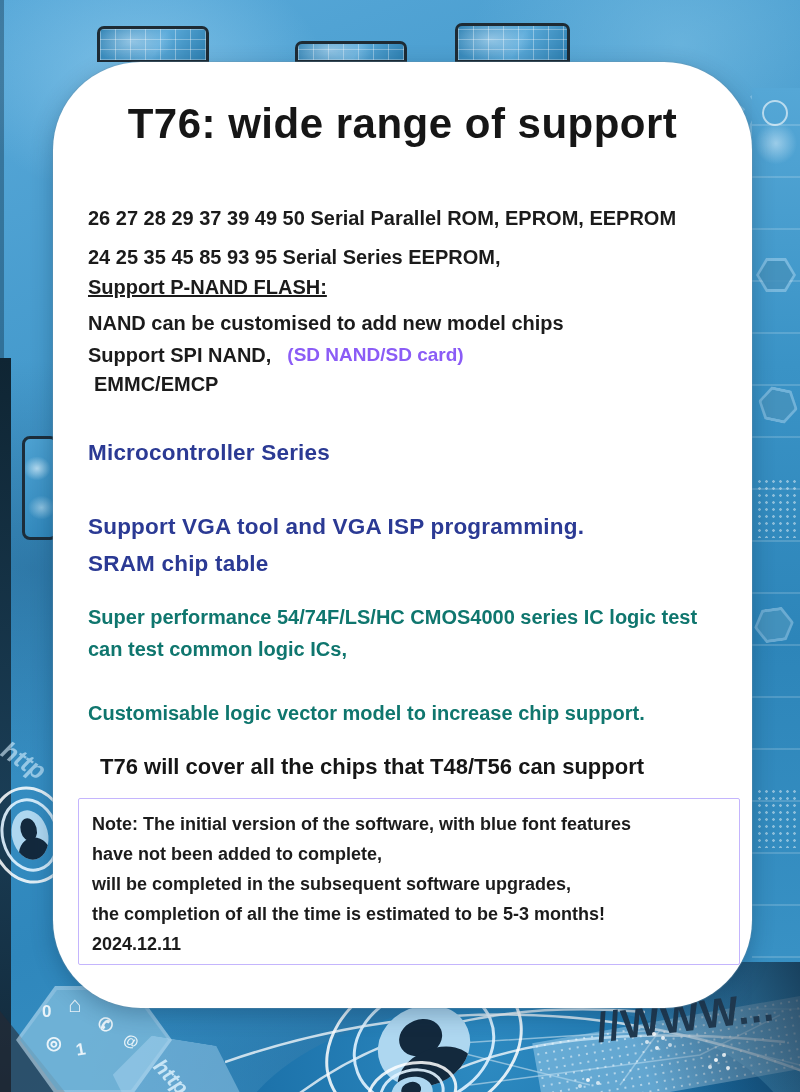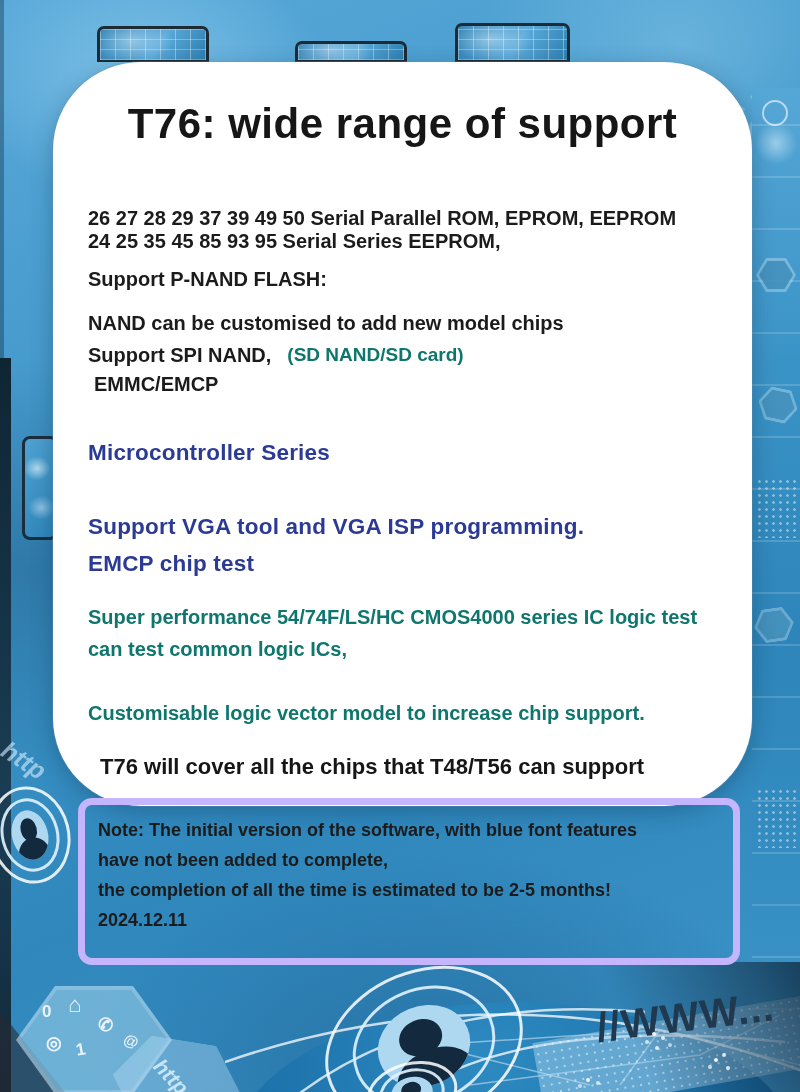--- a/index.html
+++ b/index.html
@@ -117,41 +117,41 @@
   .d1{left:652px;top:1032px;box-shadow:9px 4px 0 rgba(255,255,255,.8), -7px 8px 0 rgba(255,255,255,.7), 3px 14px 0 rgba(255,255,255,.8), 16px 11px 0 rgba(255,255,255,.6);}
   .d2{left:714px;top:1058px;box-shadow:8px -5px 0 rgba(255,255,255,.8), -6px 7px 0 rgba(255,255,255,.7), 12px 8px 0 rgba(255,255,255,.8);}
   .d3{left:586px;top:1078px;box-shadow:10px 3px 0 rgba(255,255,255,.7), -8px 6px 0 rgba(255,255,255,.6);}
 
   .blDark{position:absolute;left:0;top:1000px;width:112px;height:92px;z-index:2;
     clip-path:polygon(0 12%,58% 100%,0 100%);background:rgba(38,42,52,.6);}
   .cornerDark{position:absolute;right:0;bottom:0;width:280px;height:130px;z-index:2;
     background:linear-gradient(245deg, rgba(10,30,50,.7), transparent 60%);}
 
   
-  .card{position:absolute;left:53px;top:62px;width:699px;height:744px;z-index:10;
+  .card{position:absolute;left:53px;top:62px;width:699px;height:946px;z-index:10;
     background:#ffffff;border-radius:88px;
     box-shadow:0 0 0 1px rgba(110,145,170,.3), 0 6px 22px rgba(8,40,70,.3);}
   .card .t{position:absolute;white-space:nowrap;font-weight:bold;}
   .title{left:0;top:38px;width:100%;text-align:center;font-size:42px;color:#161616;letter-spacing:.5px;}
 
   .mem{font-size:20px;color:#1b1b1b;left:35px;}
-  .m0{top:145px;}.m1{top:168px;}.m2{top:206px;}.m3{top:250px;}
+  .m0{top:145px;}.m1{top:184px;}.m2{top:214px;text-decoration:underline;}.m3{top:250px;}
   .mspi{top:282px;}.memmc{top:311px;left:41px;}
-  .spi-blue{font-size:19px;color:#0f766e;margin-left:16px;vertical-align:1px;}
+  .spi-blue{font-size:19px;color:#8b5cf6;margin-left:16px;vertical-align:1px;}
 
   .blue{font-size:22.5px;color:#2b3a94;left:35px;letter-spacing:.2px;}
   .b0{top:378px;}.b1{top:415px;}.b2{top:452px;}.b3{top:489px;}
 
   .logic{font-size:20px;color:#0f766e;left:35px;}
   .lg0{top:544px;}.lg1:{}.lg1{top:576px;}.lg2{top:608px;}.lg3{top:640px;}
 
   .cover{font-size:22px;color:#161616;left:47px;top:692px;}
 
   .note{position:absolute;left:25px;top:736px;width:662px;height:167px;
-    border:7px solid #c4b5fd;border-radius:14px;padding:10px 13px;}
+    border:1px solid #c4b5fd;border-radius:2px;padding:10px 13px;}
   .note .nl{white-space:nowrap;font-weight:bold;font-size:18px;color:#1b1b1b;line-height:30px;}
 </style>
 </head>
 <body data-interactable="false">
 
 <div class="bg" data-interactable="false"></div>
 
 <div class="laptop l1" data-interactable="false"></div>
 <div class="laptop l2" data-interactable="false"></div>
 <div class="laptop l3" data-interactable="false"></div>
@@ -259,27 +259,28 @@
   <div class="t mem m1" data-interactable="false">24 25 35 45 85 93 95 Serial Series EEPROM,</div>
   <div class="t mem m2" data-interactable="false">Support P-NAND FLASH:</div>
   <div class="t mem m3" data-interactable="false">NAND can be customised to add new model chips</div>
   <div class="t mem mspi" data-interactable="false">
     <span data-interactable="false">Support SPI NAND,</span><span class="spi-blue" data-interactable="false">(SD NAND/SD card)</span>
   </div>
   <div class="t mem memmc" data-interactable="false">EMMC/EMCP</div>
 
   <div class="t blue b0" data-interactable="false">Microcontroller Series</div>
   <div class="t blue b2" data-interactable="false">Support VGA tool and VGA ISP programming.</div>
-  <div class="t blue b3" data-interactable="false">EMCP chip test</div>
+  <div class="t blue b3" data-interactable="false">SRAM chip table</div>
 
   <div class="t logic lg0" data-interactable="false">Super performance 54/74F/LS/HC CMOS4000 series IC logic test</div>
   <div class="t logic lg1" data-interactable="false">can test common logic ICs,</div>
   <div class="t logic lg3" data-interactable="false">Customisable logic vector model to increase chip support.</div>
 
   <div class="t cover" data-interactable="false">T76 will cover all the chips that T48/T56 can support</div>
 
   <div class="note" data-interactable="false">
     <div class="nl" data-interactable="false">Note: The initial version of the software, with blue font features</div>
     <div class="nl" data-interactable="false">have not been added to complete,</div>
-    <div class="nl" data-interactable="false">the completion of all the time is estimated to be 2-5 months!</div>
+    <div class="nl" data-interactable="false">will be completed in the subsequent software upgrades,</div>
+    <div class="nl" data-interactable="false">the completion of all the time is estimated to be 5-3 months!</div>
     <div class="nl" data-interactable="false">2024.12.11</div>
   </div>
 </div>
 
 </body></html>

